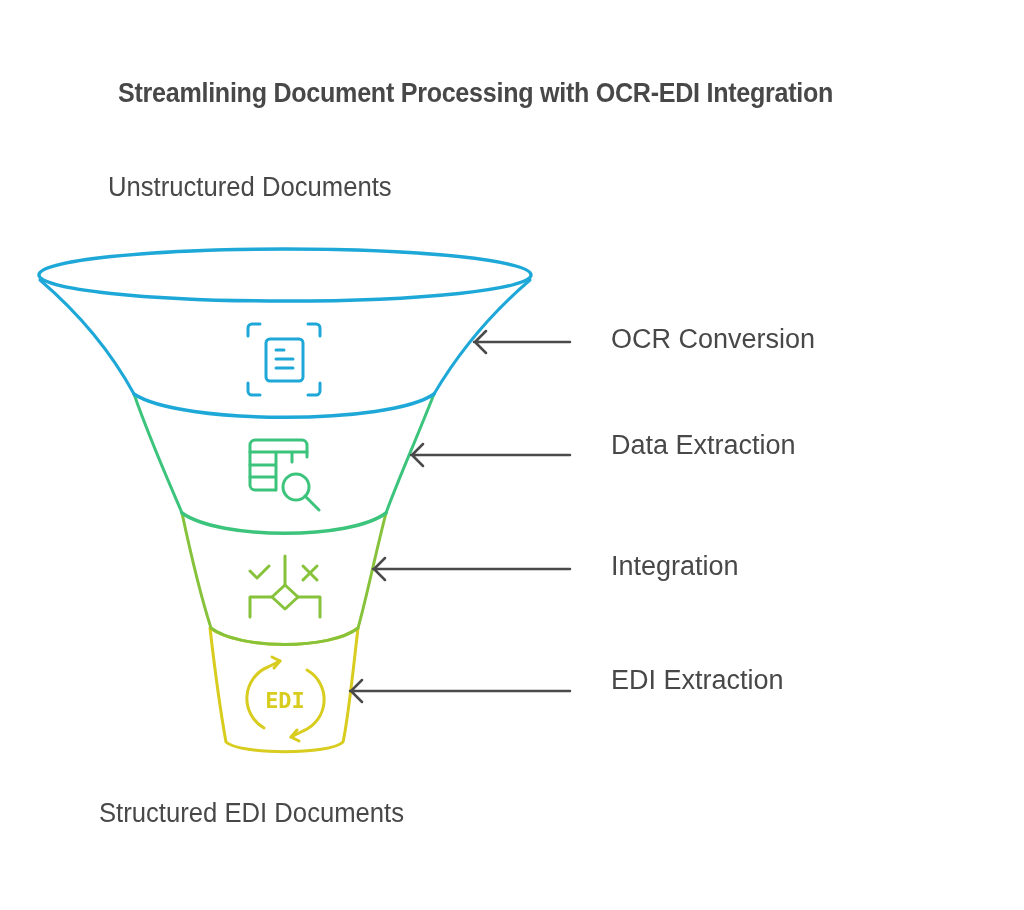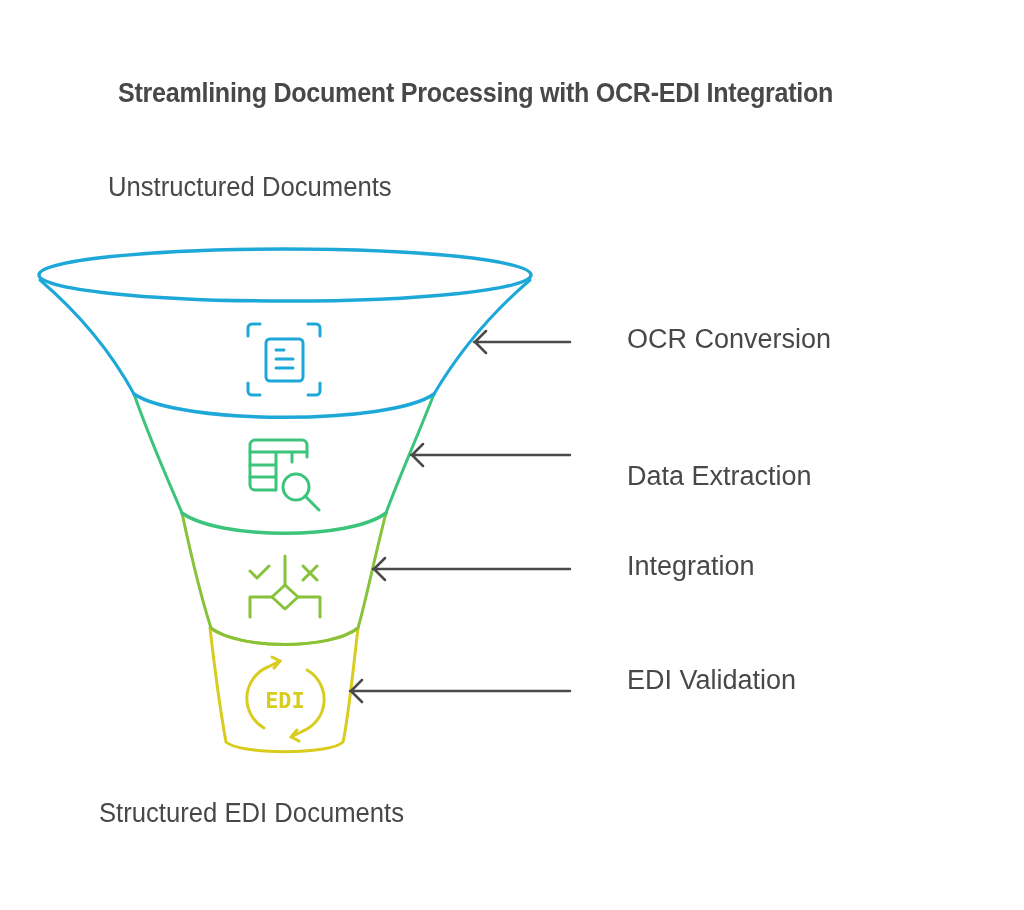--- a/index.html
+++ b/index.html
@@ -2,21 +2,21 @@
 <html><head>
   <meta charset="utf-8">
   <style>
     html, body { margin: 0; padding: 0; background: #ffffff; }
     body { width: 1024px; height: 910px; position: relative; overflow: hidden;
            font-family: "Liberation Sans", "DejaVu Sans", sans-serif; }
     .title { position: absolute; left: 118px; top: 78px; font-size: 27px; font-weight: bold;
              color: #484848; letter-spacing: -0.3px; white-space: nowrap; transform: scaleX(0.93); transform-origin: left top; }
     .top-label { position: absolute; left: 108px; top: 172px; font-size: 27px; color: #484848; white-space: nowrap; transform: scaleX(0.95); transform-origin: left top; }
     .bottom-label { position: absolute; left: 99px; top: 798px; font-size: 27px; color: #484848; white-space: nowrap; transform: scaleX(0.95); transform-origin: left top; }
-    .stage-label { position: absolute; left: 611px; font-size: 27px; color: #484848; white-space: nowrap; margin-left: 16px; }
+    .stage-label { position: absolute; left: 611px; font-size: 27px; color: #484848; white-space: nowrap; }
     svg.funnel { position: absolute; left: 0; top: 0; }
   </style>
 </head>
 <body>
 
 <div class="title">Streamlining Document Processing with OCR-EDI Integration</div>
 <div class="top-label">Unstructured Documents</div>
 <div class="bottom-label">Structured EDI Documents</div>
 
 <svg class="funnel" width="1024" height="910" viewBox="0 0 1024 910" fill="none" stroke-linecap="round" stroke-linejoin="round">
@@ -80,15 +80,15 @@
   </g>
   <g stroke="#4a4a4a" stroke-width="2.5">
     <path d="M570,569 H373 M385,558 l-11,11 l11,11"></path>
   </g>
   <g stroke="#4a4a4a" stroke-width="2.5">
     <path d="M570,691 H350 M362,680 l-11,11 l11,11"></path>
   </g>
 </svg>
 
 <div class="stage-label" style="top:324px">OCR Conversion</div>
-<div class="stage-label" style="top:461px">Data Extraction</div>
+<div class="stage-label" style="top:430px">Data Extraction</div>
 <div class="stage-label" style="top:551px">Integration</div>
-<div class="stage-label" style="top:665px">EDI Validation</div>
+<div class="stage-label" style="top:665px">EDI Extraction</div>
 
 </body></html>

